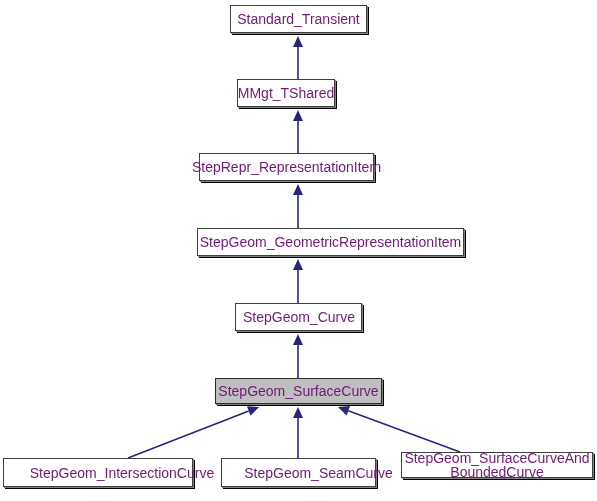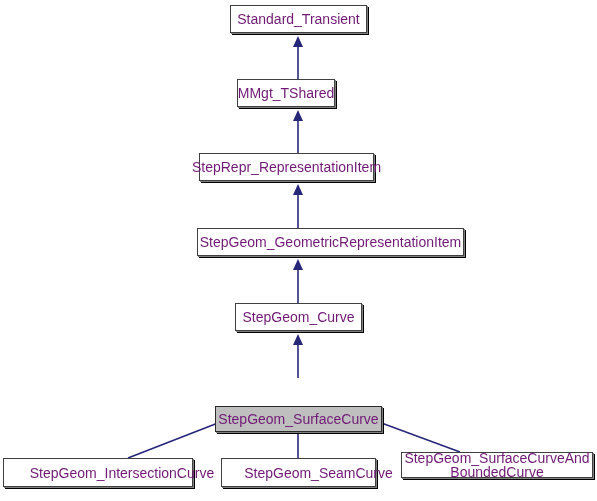--- a/index.html
+++ b/index.html
@@ -88,21 +88,21 @@
         <line x1="460" y1="452" x2="348.32032927216966" y2="410.80667882989866" stroke="#27277a" stroke-width="1.6"></line>
         <polygon points="338,407 350.0506378312145,406.11562006982155 346.59002071312483,415.49773758997577" fill="#27277a"></polygon>
       </g>
     </svg>
 
   <div id="node-layer">
       <div class="node" style="left: 230px; top: 5px; width: 137px; height: 28px;"><span class="node-label">Standard_Transient</span></div>
       <div class="node" style="left: 237px; top: 79px; width: 98px; height: 28px;"><span class="node-label">MMgt_TShared</span></div>
       <div class="node" style="left: 199px; top: 153px; width: 175px; height: 28px;"><span class="node-label">StepRepr_RepresentationItem</span></div>
       <div class="node" style="left: 165px; top: 228px; width: 267px; height: 28px; margin-left: 32px;"><span class="node-label">StepGeom_GeometricRepresentationItem</span></div>
-      <div class="node" style="left: 235px; top: 303px; width: 127px; height: 28px;"><span class="node-label">StepGeom_Curve</span></div>
-      <div class="node highlight" style="left: 215px; top: 378px; width: 167px; height: 26px; margin-top: 28px;"><span class="node-label">StepGeom_SurfaceCurve</span></div>
+      <div class="node" style="left: 235px; top: 303px; width: 127px; height: 28px; justify-content: flex-end;"><span class="node-label">StepGeom_Curve</span></div>
+      <div class="node highlight" style="left: 215px; top: 378px; width: 167px; height: 26px;"><span class="node-label">StepGeom_SurfaceCurve</span></div>
       <div class="node" style="left: 3px; top: 458px; width: 190px; height: 29px; padding-left: 48px;"><span class="node-label">StepGeom_IntersectionCurve</span></div>
       <div class="node" style="left: 221px; top: 458px; width: 155px; height: 29px; padding-left: 40px;"><span class="node-label">StepGeom_SeamCurve</span></div>
       <div class="node" style="left: 401px; top: 452px; width: 192px; height: 26px;"><span class="node-label">StepGeom_SurfaceCurveAnd
 BoundedCurve</span></div>
     </div>
 
 </div>
 
 </body></html>

